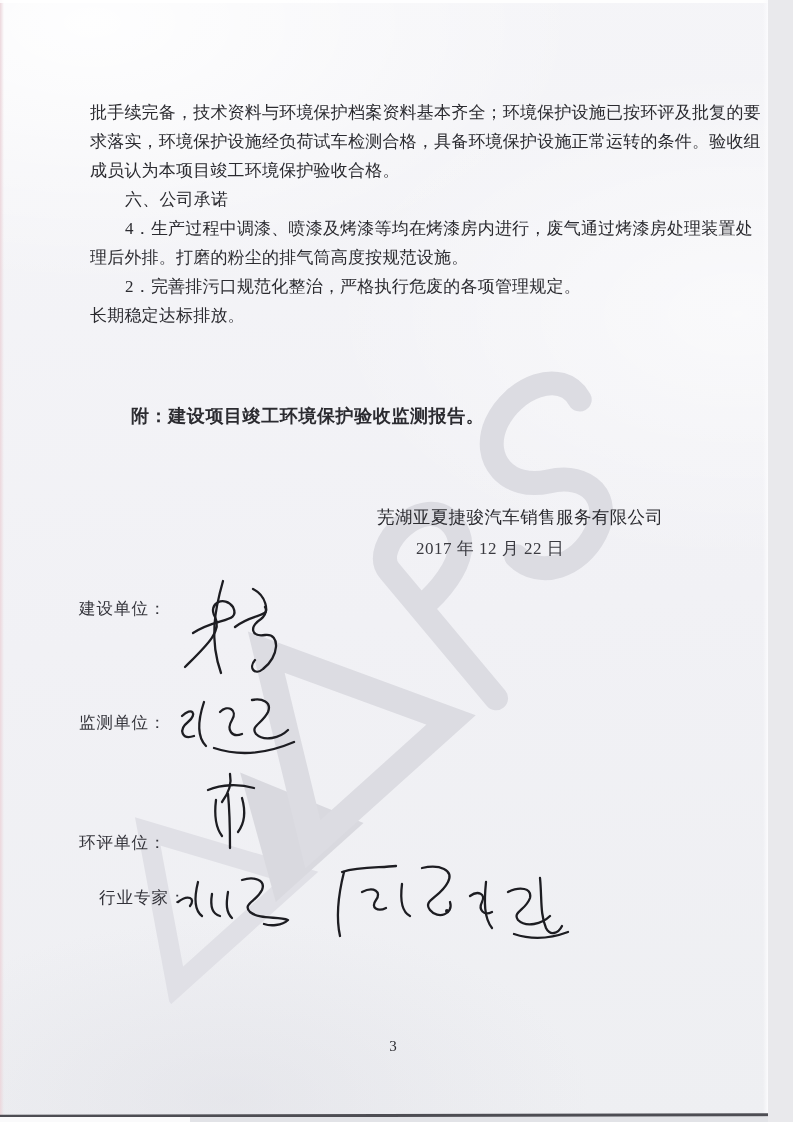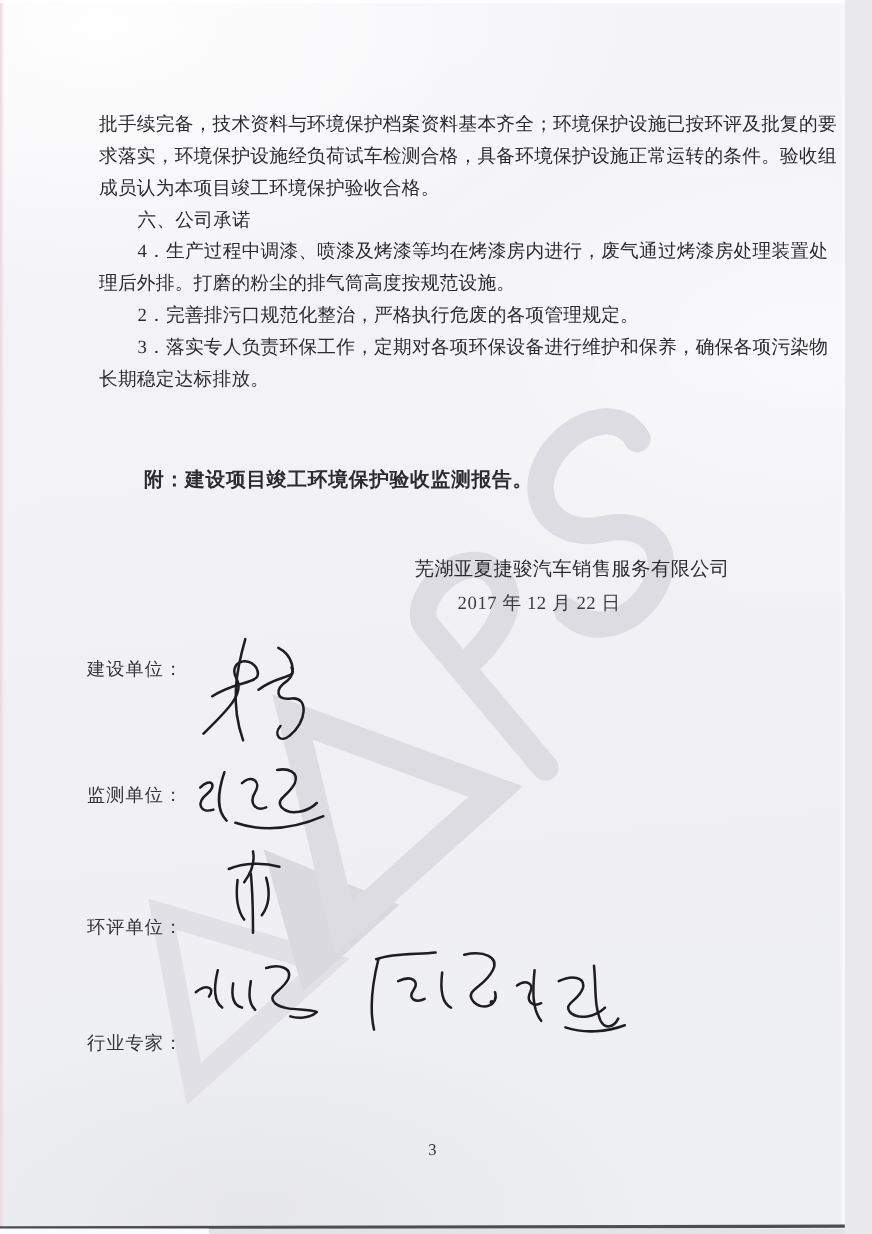--- a/index.html
+++ b/index.html
@@ -24,27 +24,27 @@
   .bottom-white{position:absolute;left:0;bottom:0;width:190px;height:5px;background:#fafafb;}
 
   
   .watermark{position:absolute;left:372px;top:674px;transform:translate(-50%,-50%) rotate(-42deg);pointer-events:none;}
   .watermark .sr{position:absolute;width:1px;height:1px;overflow:hidden;clip:rect(0 0 0 0);white-space:nowrap;}
 
   
   .bodytext{position:absolute;left:90px;top:98px;width:660px;font-size:17px;line-height:29px;letter-spacing:0.2px;}
   .ln{height:29px;white-space:nowrap;}
   .ind{padding-left:35px;}
-  .attach{position:absolute;left:131px;top:404px;font-size:18px;font-weight:700;letter-spacing:0.6px;white-space:nowrap;margin-top:20px;}
+  .attach{position:absolute;left:131px;top:404px;font-size:18px;font-weight:700;letter-spacing:0.6px;white-space:nowrap;}
   .company{position:absolute;left:377px;top:505px;font-size:17.5px;letter-spacing:0.4px;white-space:nowrap;}
   .dateline{position:absolute;left:416px;top:537px;font-size:17px;letter-spacing:0.5px;color:#3a3a40;white-space:nowrap;}
 
   
   .siglabel{position:absolute;left:79px;font-size:16.5px;letter-spacing:1px;color:#33333a;white-space:nowrap;}
-  .lab1{top:598px;} .lab2{top:712px;} .lab3{top:800px;margin-top:32px;} .lab4{top:938px;}
+  .lab1{top:598px;} .lab2{top:712px;} .lab3{top:800px;margin-top:32px;} .lab4{top:887px;margin-left:20px;}
   .sig{position:absolute;}
   .sig path{fill:none;stroke:#1d1d22;stroke-width:2.3;stroke-linecap:round;stroke-linejoin:round;}
   .sigdot{position:absolute;left:445px;top:909px;width:4px;height:4px;border-radius:50%;background:#1d1d22;}
 
   .pagenum{position:absolute;left:0;top:1038px;width:786px;text-align:center;font-size:15px;color:#2b2b30;}
 </style>
 </head>
 <body>
 
 <div class="page">
@@ -61,21 +61,20 @@
   </div>
 
   <div class="bodytext">
     <div class="ln">批手续完备，技术资料与环境保护档案资料基本齐全；环境保护设施已按环评及批复的要</div>
     <div class="ln">求落实，环境保护设施经负荷试车检测合格，具备环境保护设施正常运转的条件。验收组</div>
     <div class="ln">成员认为本项目竣工环境保护验收合格。</div>
     <div class="ln ind">六、公司承诺</div>
     <div class="ln ind">4．生产过程中调漆、喷漆及烤漆等均在烤漆房内进行，废气通过烤漆房处理装置处</div>
     <div class="ln">理后外排。打磨的粉尘的排气筒高度按规范设施。</div>
     <div class="ln ind">2．完善排污口规范化整治，严格执行危废的各项管理规定。</div>
-    <div class="ln ind">3．落实专人负责环保工作，定期对各项环保设备进行维护和保养，确保各项污染物</div>
     <div class="ln">长期稳定达标排放。</div>
   </div>
 
   <div class="attach">附：建设项目竣工环境保护验收监测报告。</div>
 
   <div class="company">芜湖亚夏捷骏汽车销售服务有限公司</div>
   <div class="dateline">2017 年 12 月 22 日</div>
 
   <div class="siglabel lab1">建设单位：</div>
   <div class="siglabel lab2">监测单位：</div>

